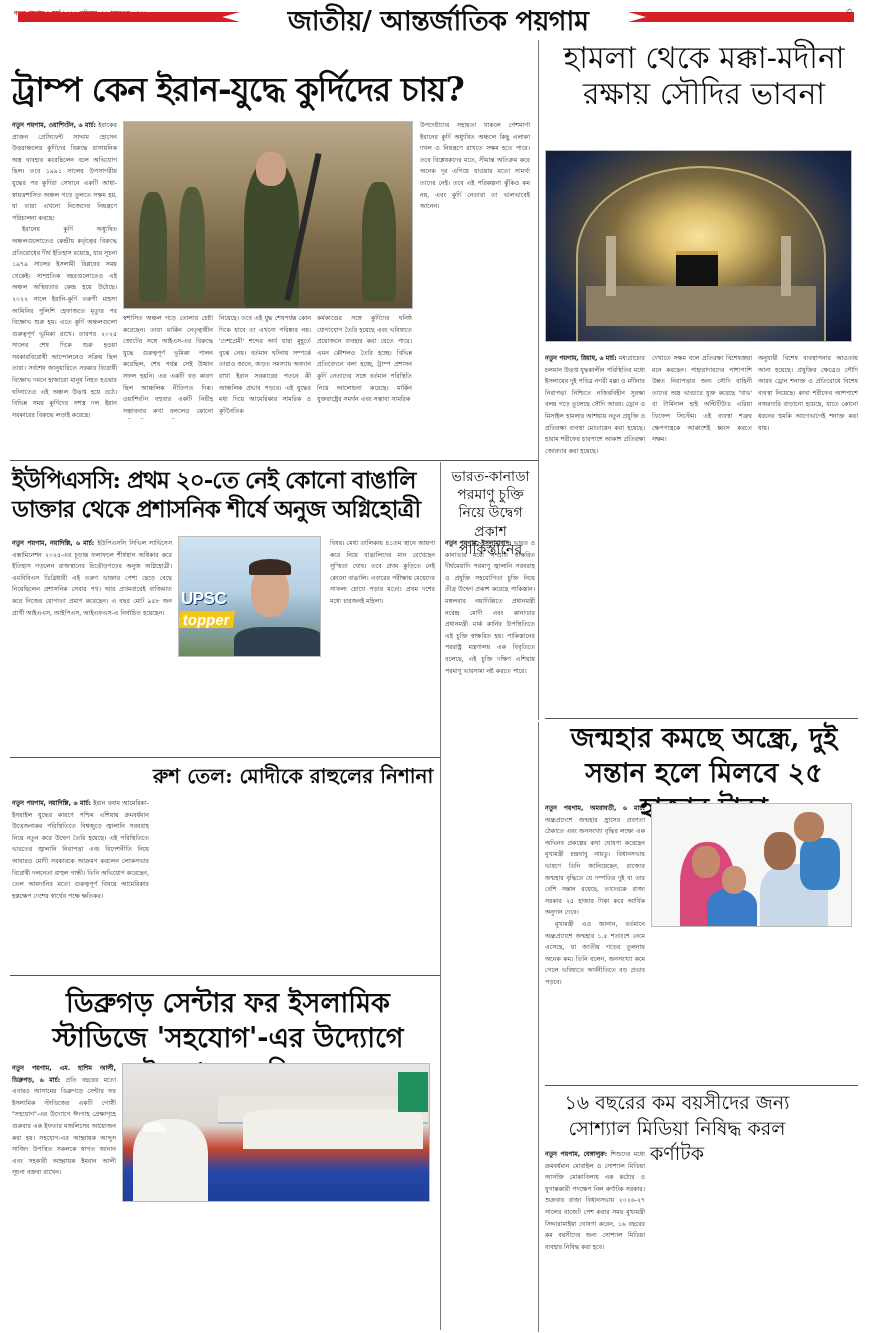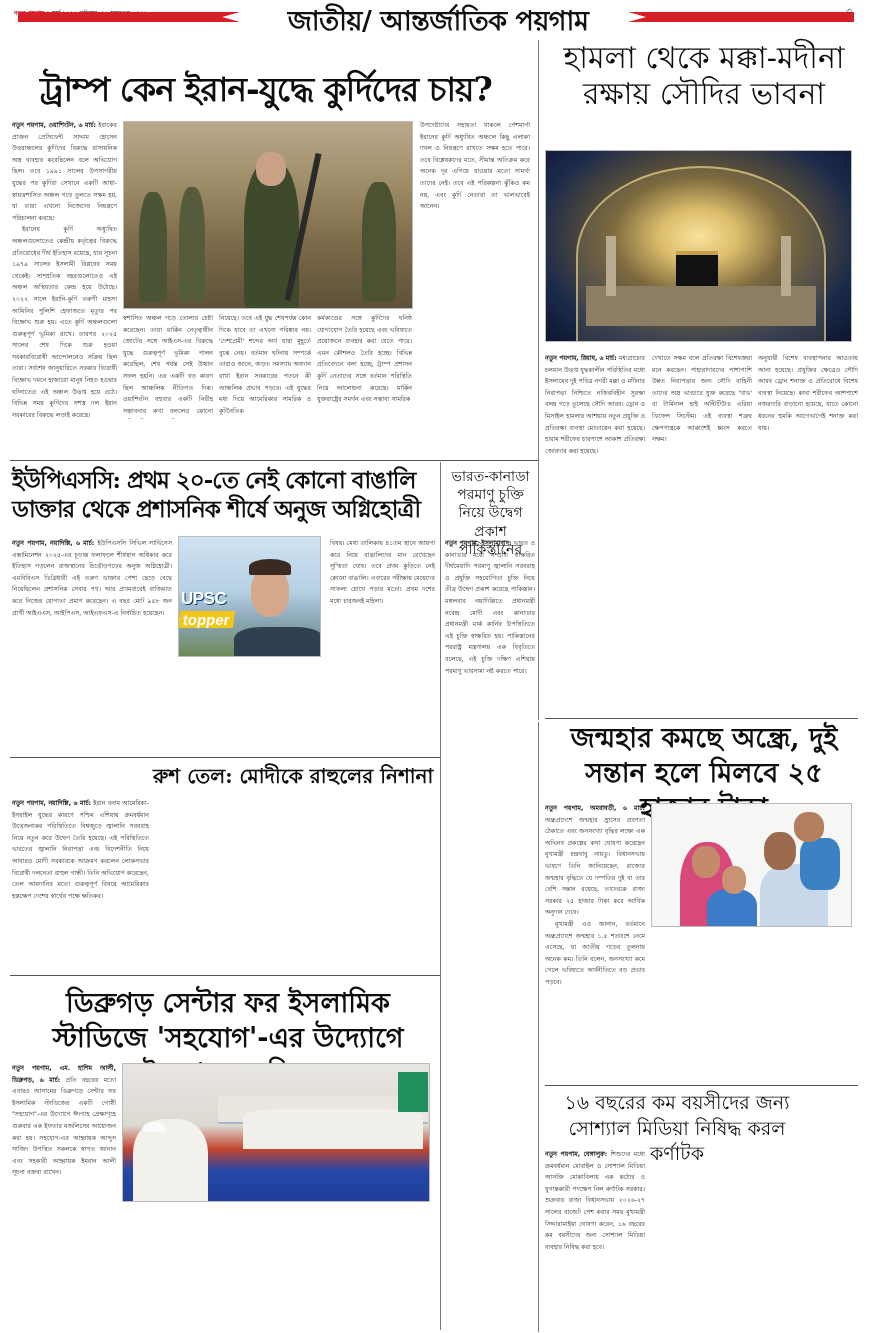--- a/index.html
+++ b/index.html
@@ -8,21 +8,21 @@
 
   .abs { position: absolute; }
   .masthead-meta { left: 14px; top: 8px; font-size: 6px; color: #222; white-space: nowrap; }
   .masthead-meta b { color: #b71c1c; font-weight: bold; }
   .red-band-left { left: 18px; top: 12px; width: 222px; height: 10px; background: #d61f26; clip-path: polygon(0 0, 100% 0, 92% 50%, 100% 100%, 0 100%); }
   .red-band-right { left: 628px; top: 12px; width: 226px; height: 10px; background: #d61f26; clip-path: polygon(0 0, 100% 0, 100% 100%, 0 100%, 8% 50%); }
   .section-title { left: 258px; top: 0px; width: 360px; text-align: center; font-size: 27px; font-weight: bold; color: #111; letter-spacing: -0.5px; white-space: nowrap; }
   .page-no { left: 846px; top: 4px; font-size: 9px; color: #333; }
 
   .headline { font-family: "DejaVu Serif", serif; color: #0d0d0d; white-space: nowrap; line-height: 1.15; }
-  .h-trump { left: 12px; top: 71px; font-size: 33px; font-weight: bold; letter-spacing: -1px; margin-left: 28px; }
+  .h-trump { left: 12px; top: 71px; font-size: 33px; font-weight: bold; letter-spacing: -1px; }
   .h-mecca { left: 548px; top: 40px; width: 312px; text-align: center; font-size: 30px; font-weight: normal; line-height: 1.2; white-space: normal; }
   .h-upsc { left: 12px; top: 466px; font-size: 23px; font-weight: bold; letter-spacing: -1px; line-height: 1.25; white-space: normal; width: 430px; }
   .h-canada { left: 443px; top: 467px; width: 95px; text-align: center; font-size: 14px; line-height: 1.3; white-space: normal; font-family: Liberation Sans, sans-serif; }
   .h-birth { left: 548px; top: 720px; width: 312px; text-align: center; font-size: 27px; font-weight: bold; line-height: 1.3; white-space: normal; }
   .h-russia { left: 153px; top: 765px; font-size: 20px; font-weight: bold; }
   .h-dibrugarh { left: 18px; top: 985px; width: 420px; text-align: center; font-size: 27px; font-weight: bold; line-height: 1.3; white-space: normal; }
   .h-karnataka { left: 540px; top: 1090px; width: 274px; text-align: center; font-size: 19px; line-height: 1.35; white-space: normal; }
 
   .col { font-size: 6.2px; line-height: 11.6px; color: #2a2a2a; text-align: justify; overflow: hidden; }
   .col .dl { font-weight: bold; color: #111; }

